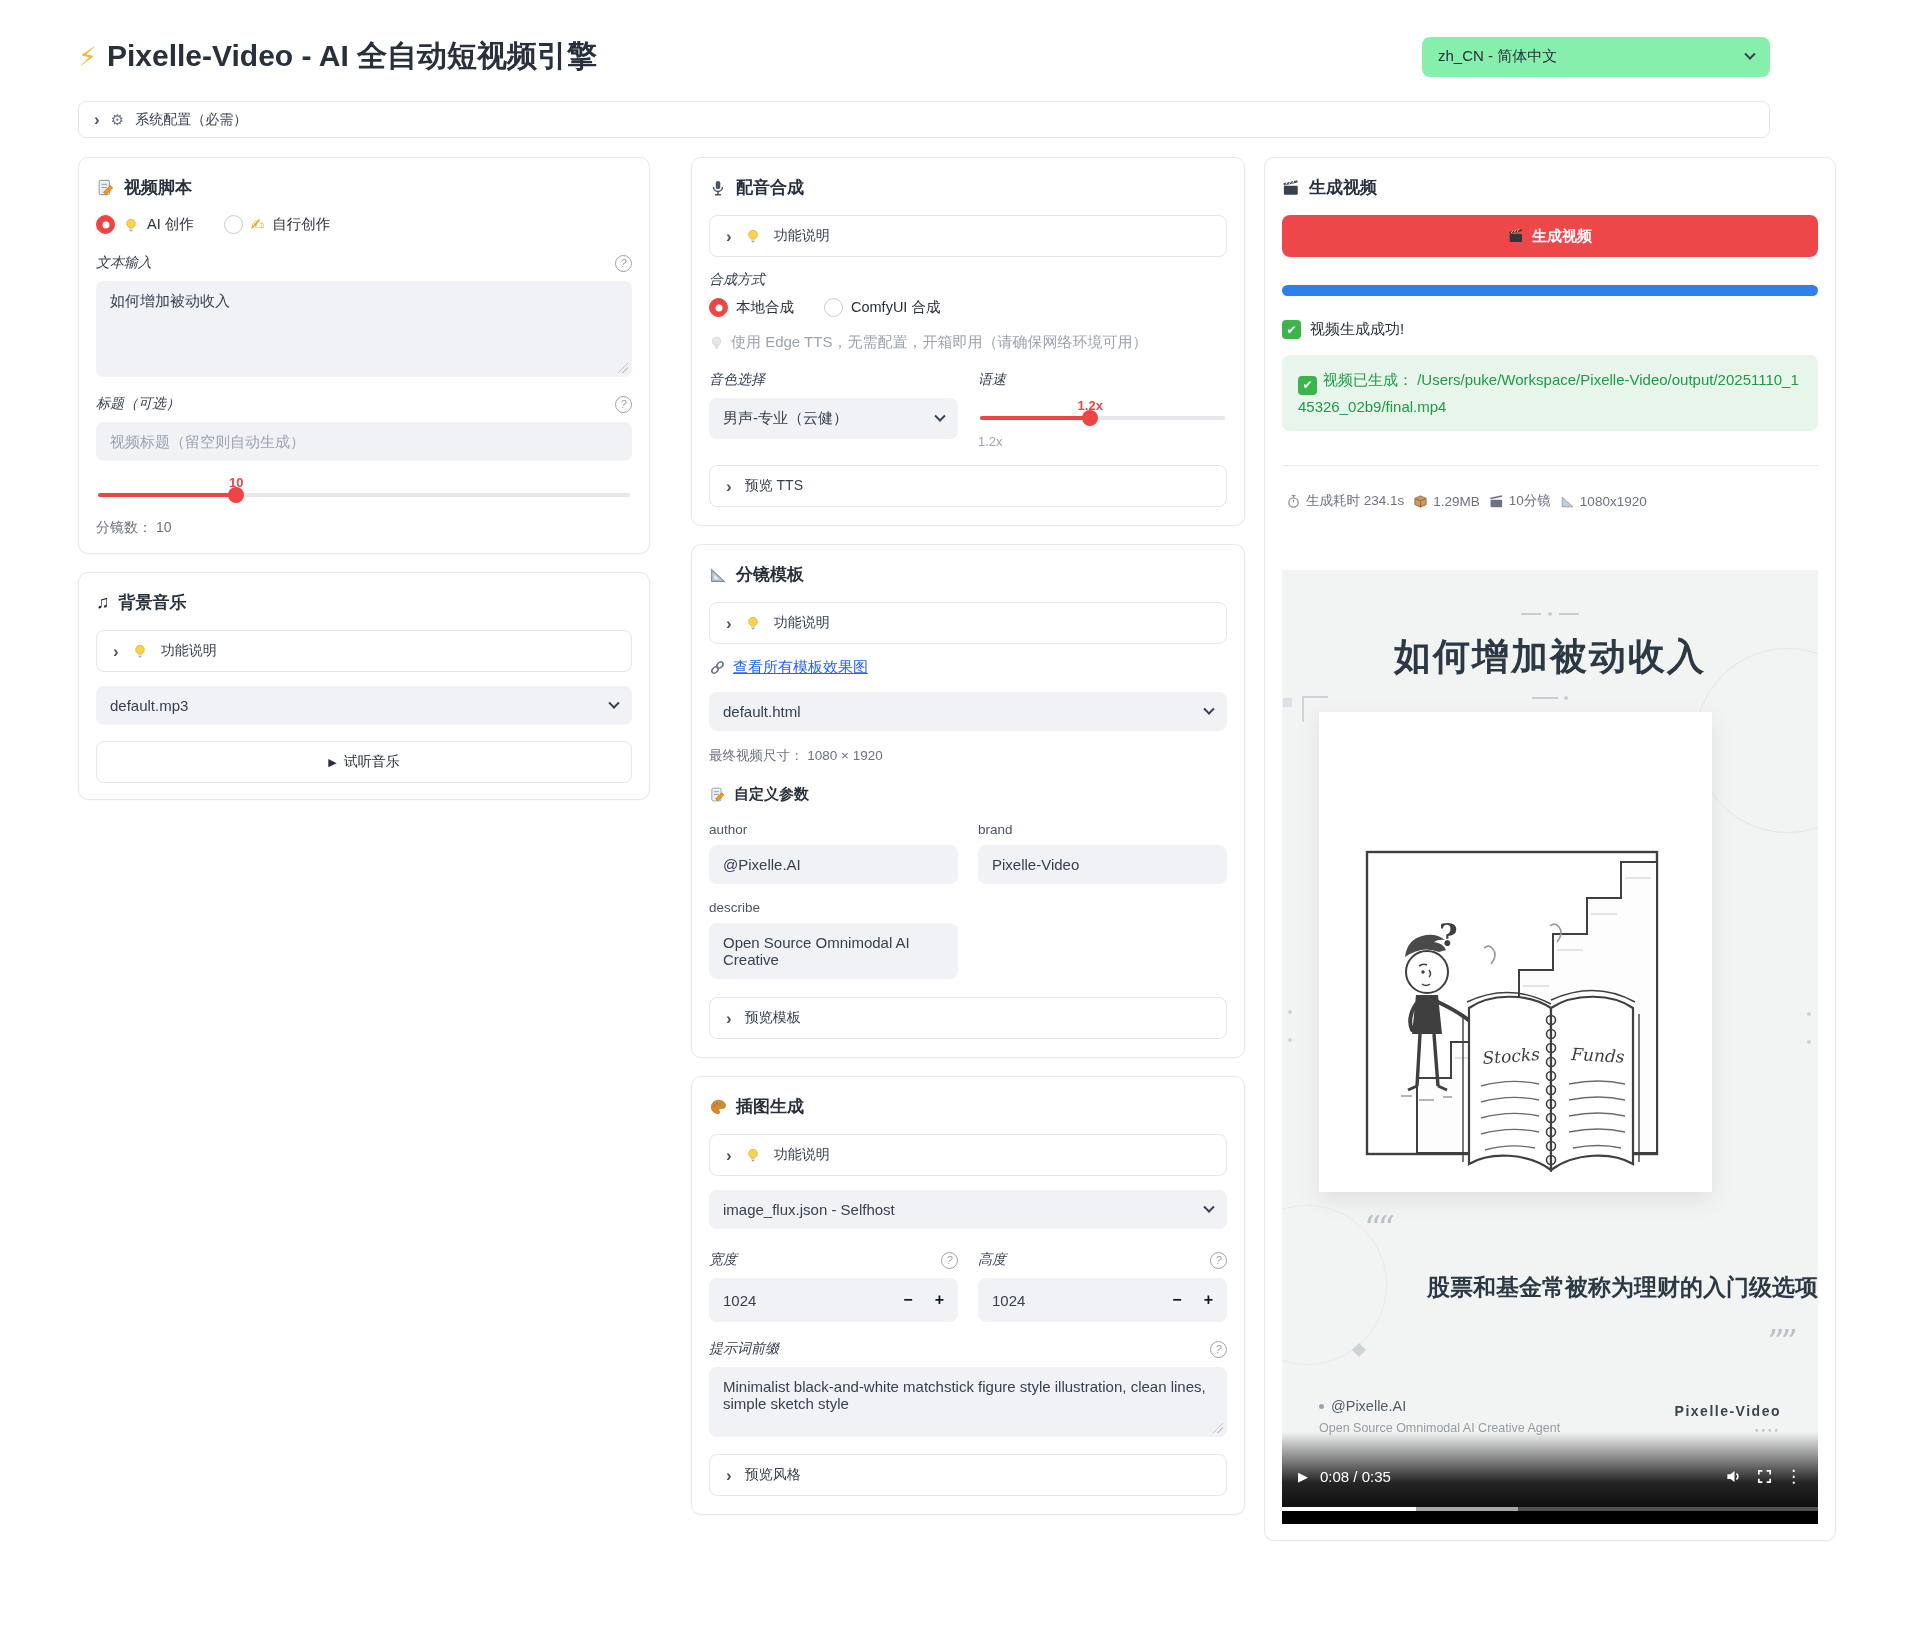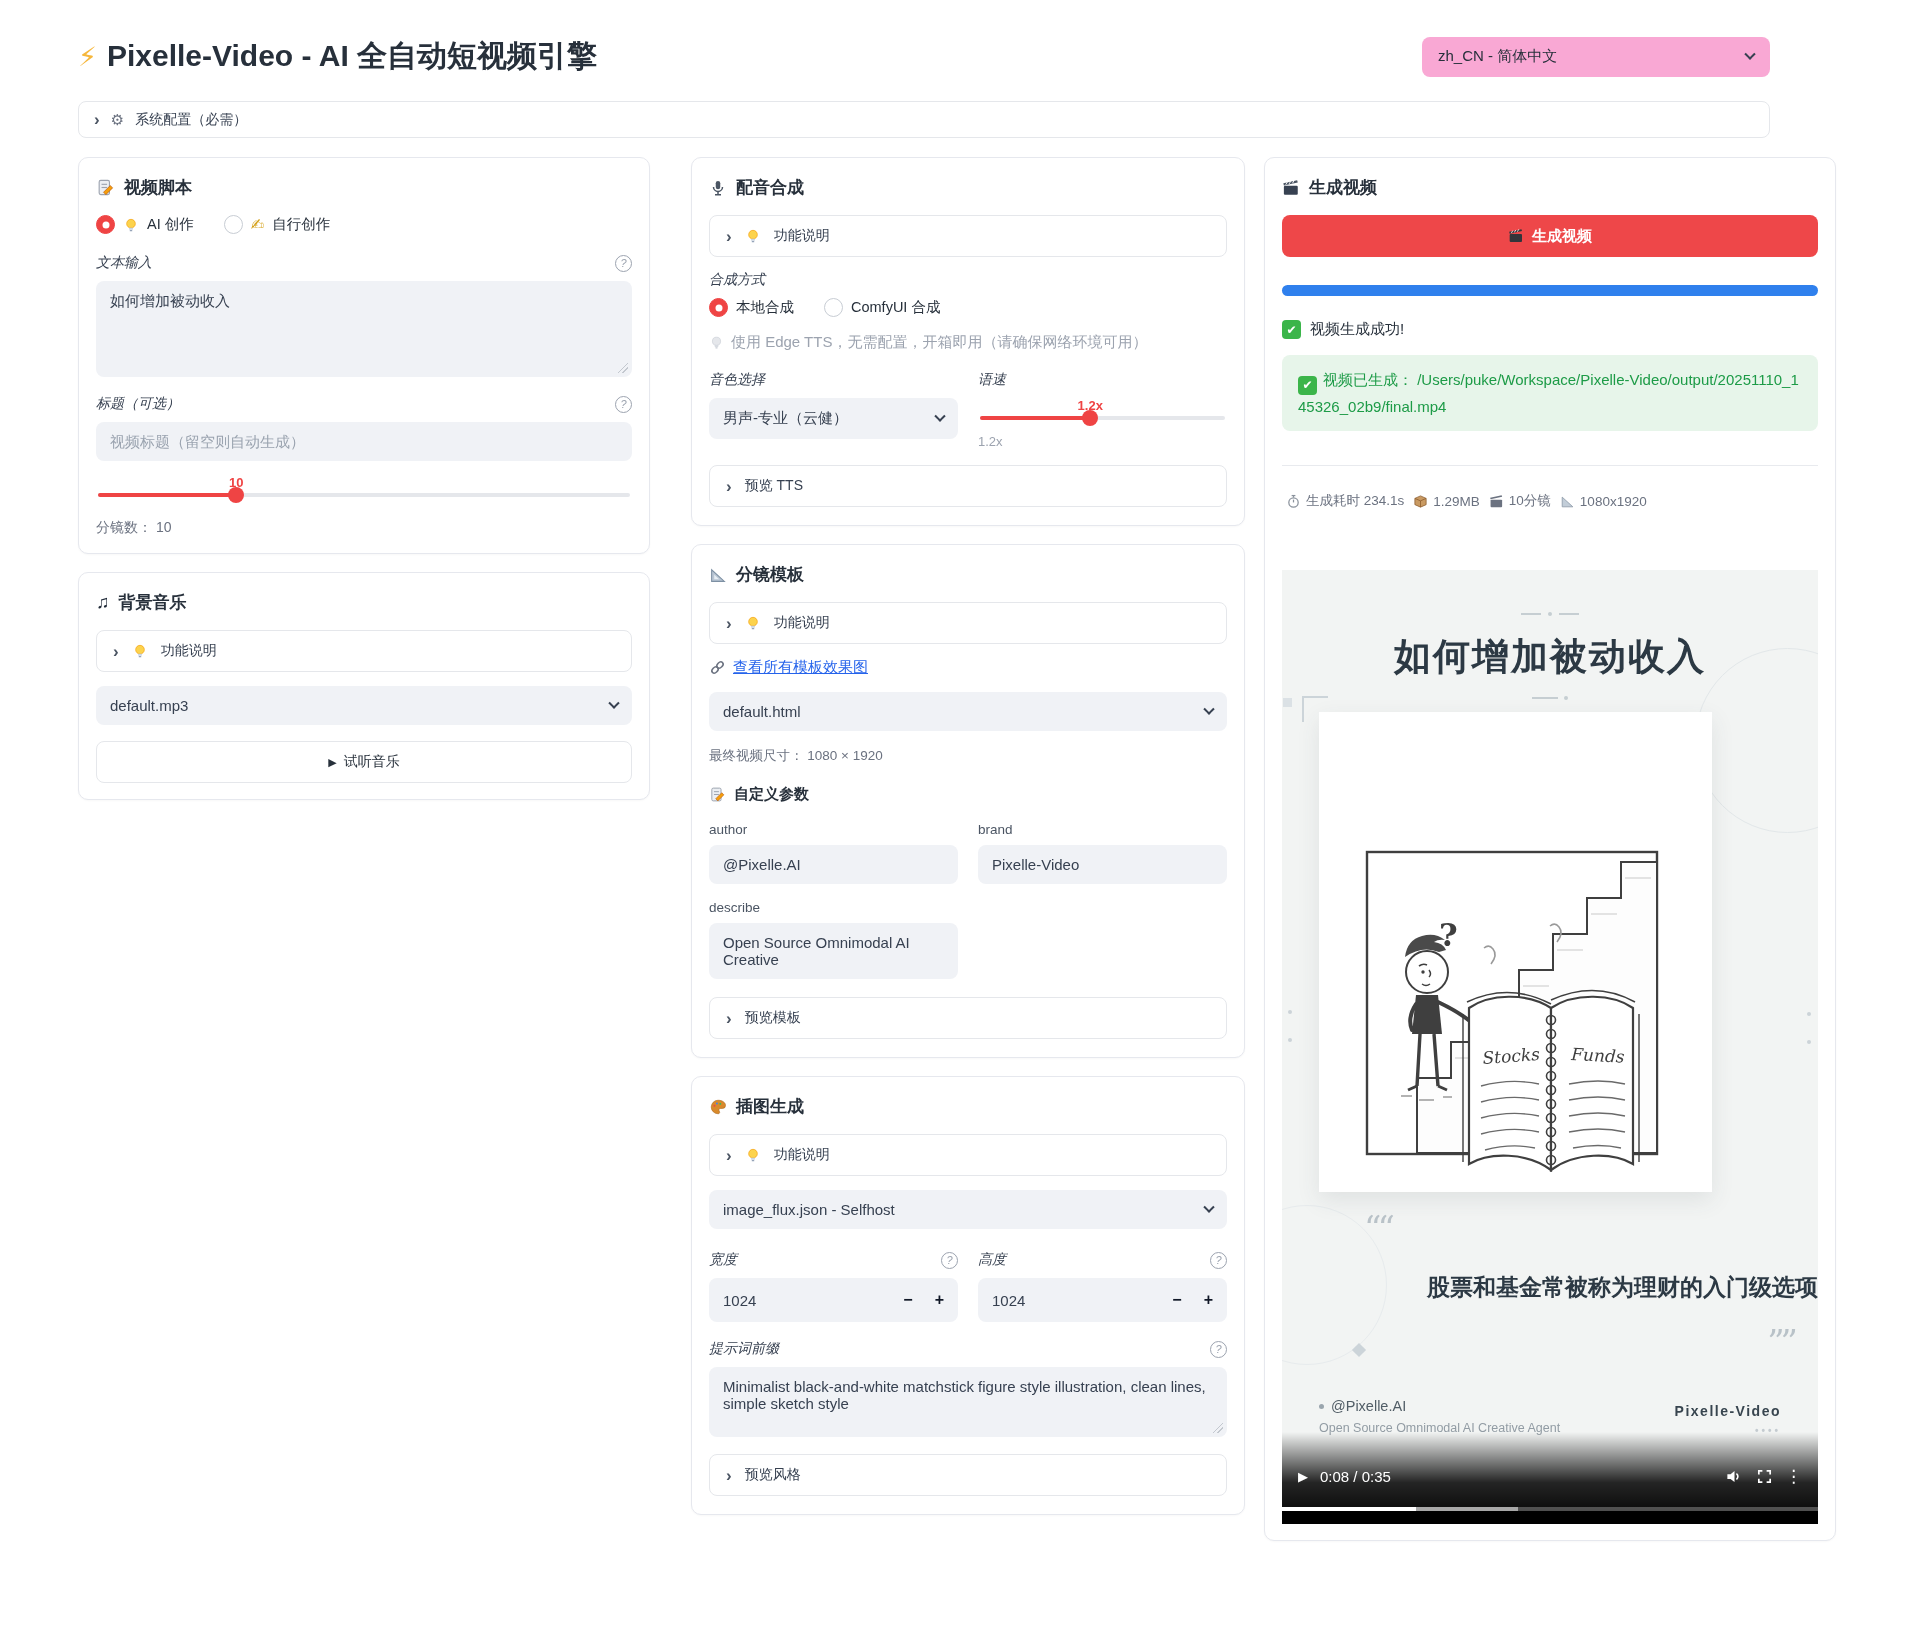--- a/index.html
+++ b/index.html
@@ -4,21 +4,21 @@
 <style>
   * { box-sizing: border-box; margin: 0; padding: 0; }
   html,body { width:1915px; height:1629px; background:#fff; overflow:hidden;
     font-family:"Liberation Sans","DejaVu Sans",sans-serif; color:#1f2937; }
   .app { width:1692px; margin-left:78px; padding-top:36px; }
 
   
   .hdr { display:flex; justify-content:space-between; align-items:center; }
   .hdr-title { font-size:30px; font-weight:700; color:#27303b; display:flex; align-items:center; gap:10px; }
   .bolt { color:#f6b73c; font-size:27px; }
-  .lang { width:348px; height:40px; background:#f9a8d4; border-radius:8px; padding:0 16px;
+  .lang { width:348px; height:40px; background:#86efac; border-radius:8px; padding:0 16px;
     display:flex; align-items:center; justify-content:space-between; font-size:15px; color:#27303b; cursor:pointer; }
 
   .sys-acc { margin-top:24px; height:37px; border:1px solid #e5e7eb; border-radius:8px;
     display:flex; align-items:center; gap:11px; padding:0 15px; font-size:14px; color:#374151; cursor:pointer;
     background:#fff; }
   .chev { color:#4b5563; font-size:17px; line-height:1; font-weight:600; }
   .gear { color:#6b7280; font-size:15px; }
 
   
   .cols { margin-top:19px; display:flex; gap:19px; align-items:flex-start; }

